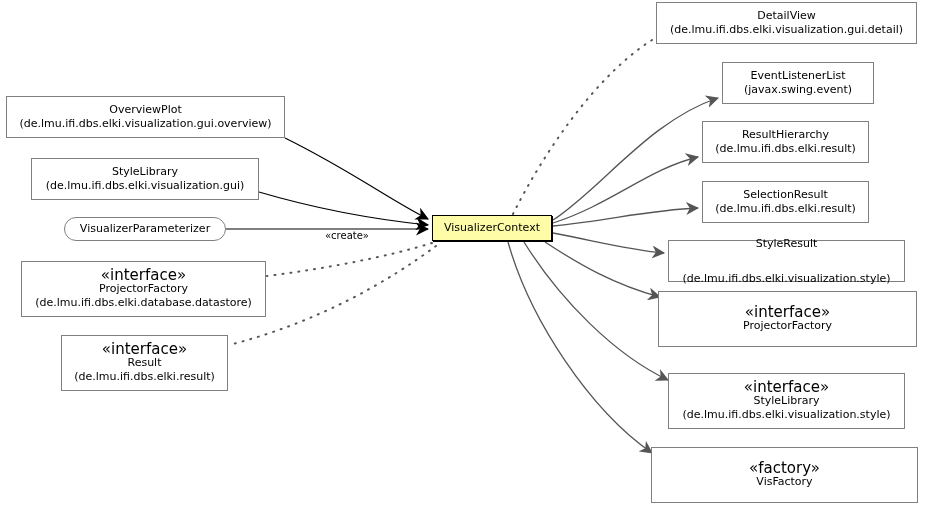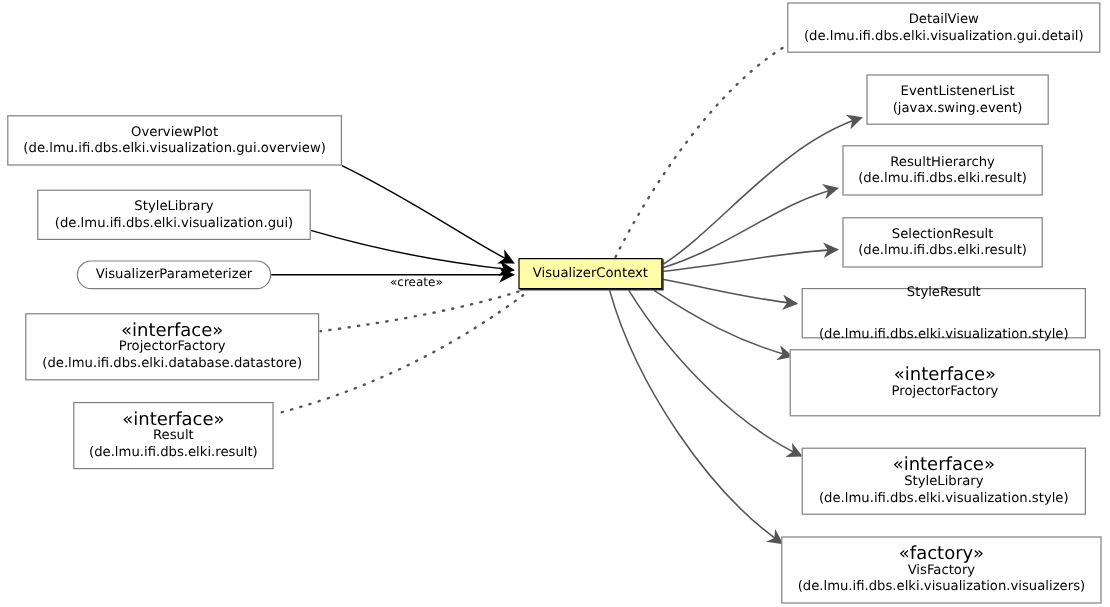--- a/index.html
+++ b/index.html
@@ -180,18 +180,17 @@
 
   <div class="node" style="left: 668px; top: 373px; width: 237px; height: 56px;">
     <span class="stereo">«interface»</span>
     <span class="cname">StyleLibrary</span>
     <span class="pkg">(de.lmu.ifi.dbs.elki.visualization.style)</span>
   </div>
 
   <div class="node" style="left: 651px; top: 447px; width: 267px; height: 56px;">
     <span class="stereo">«factory»</span>
     <span class="cname">VisFactory</span>
-    <span class="pkg">(de.lmu.ifi.dbs.elki.visualization.visualizers)</span>
   </div>
 
   <span class="edge-label" style="left: 325px; top: 214px; margin-top: 16px;">«create»</span>
 
 </div>
 
 </body></html>

